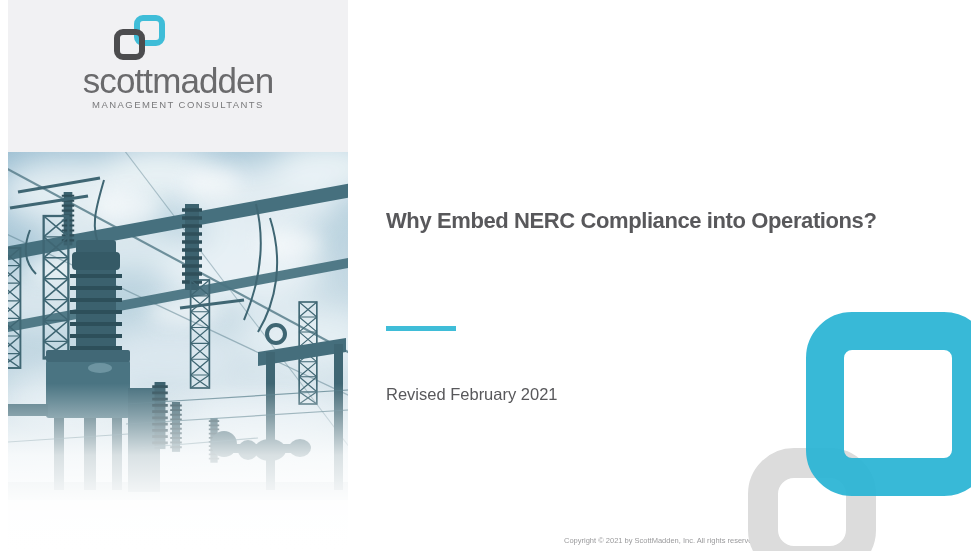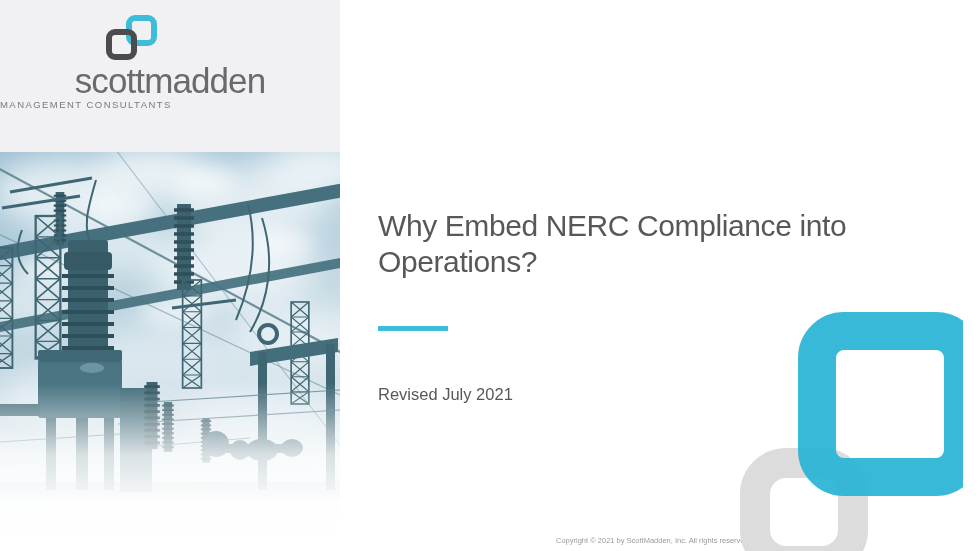--- a/index.html
+++ b/index.html
@@ -9,20 +9,21 @@
   }
   body {
     font-family: "Liberation Sans", sans-serif;
   }
   #slide {
     position: relative;
     width: 963px;
     height: 551px;
     background: #ffffff;
     overflow: hidden;
+    margin-left: 8px;
   }
 
   
   #left-panel {
     position: absolute;
     left: 0;
     top: 0;
     width: 340px;
     height: 551px;
     overflow: hidden;
@@ -75,20 +76,21 @@
     line-height: 38px;
     font-weight: 400;
     letter-spacing: -0.9px;
     color: #6a6a6c;
   }
   #wordmark-sub {
     position: absolute;
     left: 0;
     top: 99px;
     width: 340px;
+    text-align: center;
     font-size: 9.5px;
     letter-spacing: 1.45px;
     color: #7a7a7c;
   }
   #tagline {
     position: absolute;
     left: 0;
     top: 118px;
     width: 340px;
     text-align: center;
@@ -114,23 +116,23 @@
     background: #b9cfdc;
   }
   #photo svg { display: block; }
 
   
   #slide-title {
     position: absolute;
     left: 378px;
     top: 188px;
     width: 540px;
-    font-size: 30px;
+    font-size: 22px;
     line-height: 36px;
-    font-weight: normal;
+    font-weight: bold;
     letter-spacing: -0.4px;
     color: #58585b;
   }
   #title-divider {
     position: absolute;
     left: 378px;
     top: 326px;
     width: 70px;
     height: 5px;
     background: #3FBDD8;
@@ -359,21 +361,21 @@
           <path d="M0 290 L120 282"></path>
         </g>
 
         <rect x="0" y="0" width="340" height="399" fill="url(#fadeBottom)"></rect>
       </svg>
     </div>
   </div>
 
   <h1 id="slide-title">Why Embed NERC Compliance into Operations?</h1>
   <div id="title-divider"></div>
-  <div id="slide-subtitle">Revised July 2021</div>
+  <div id="slide-subtitle">Revised February 2021</div>
 
   <div id="copyright">Copyright © 2021 by ScottMadden, Inc. All rights reserved.</div>
 
   <div id="corner-decor">
     <div class="dsq" id="decor-gray"></div>
     <div class="dsq" id="decor-cyan"></div>
   </div>
 
 </div>
 

